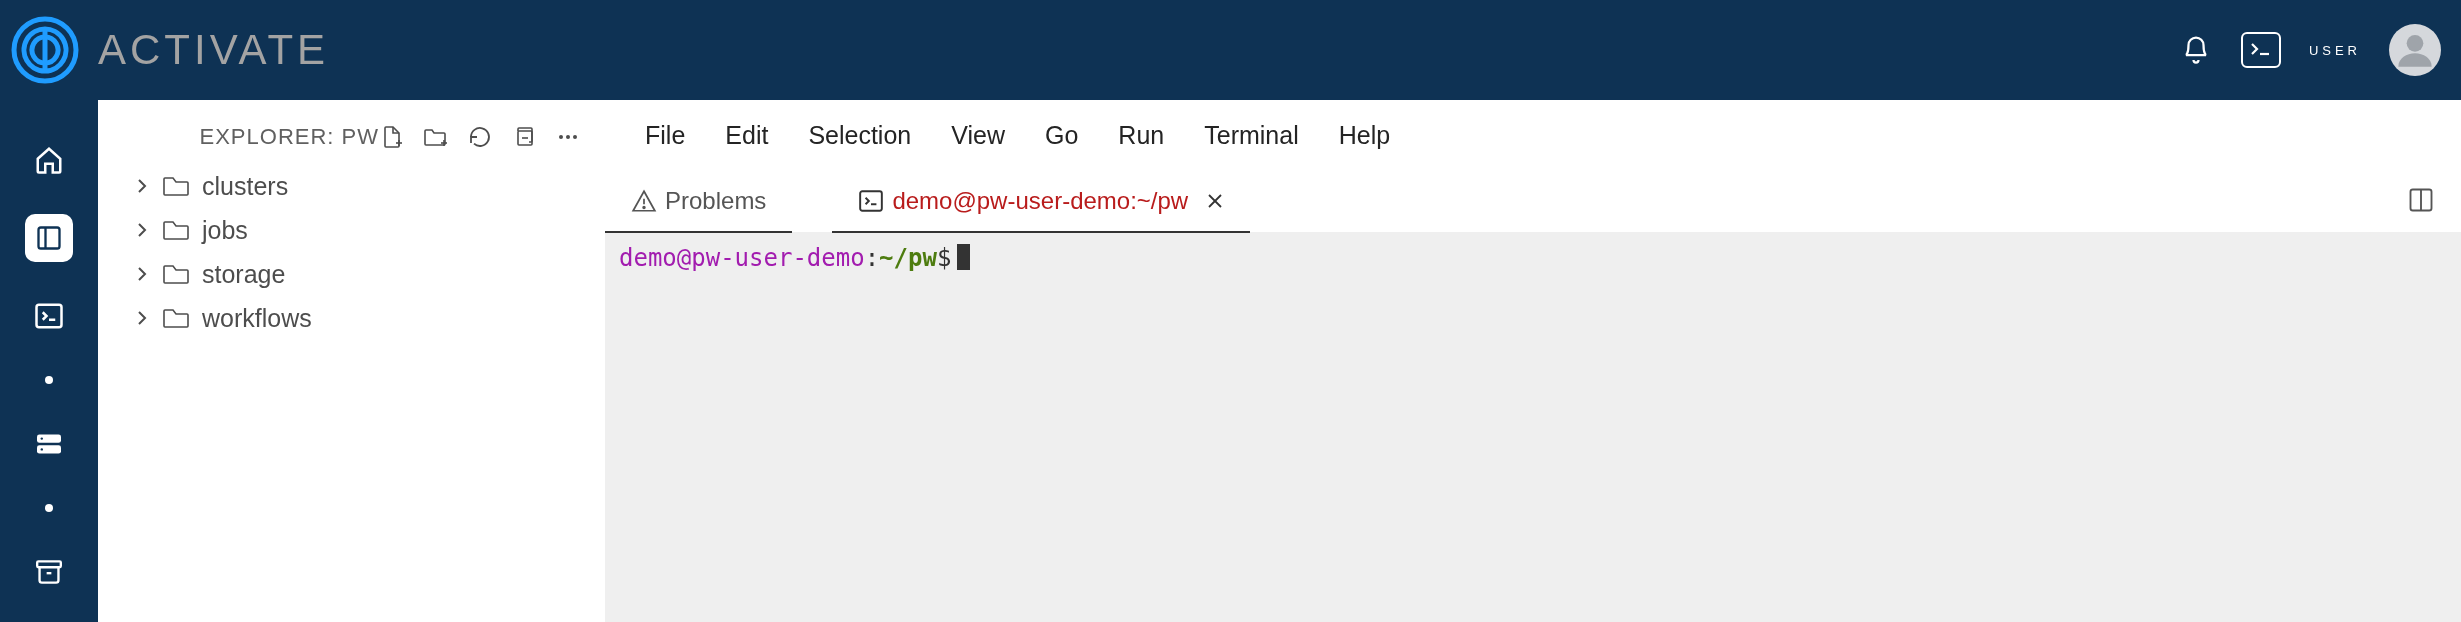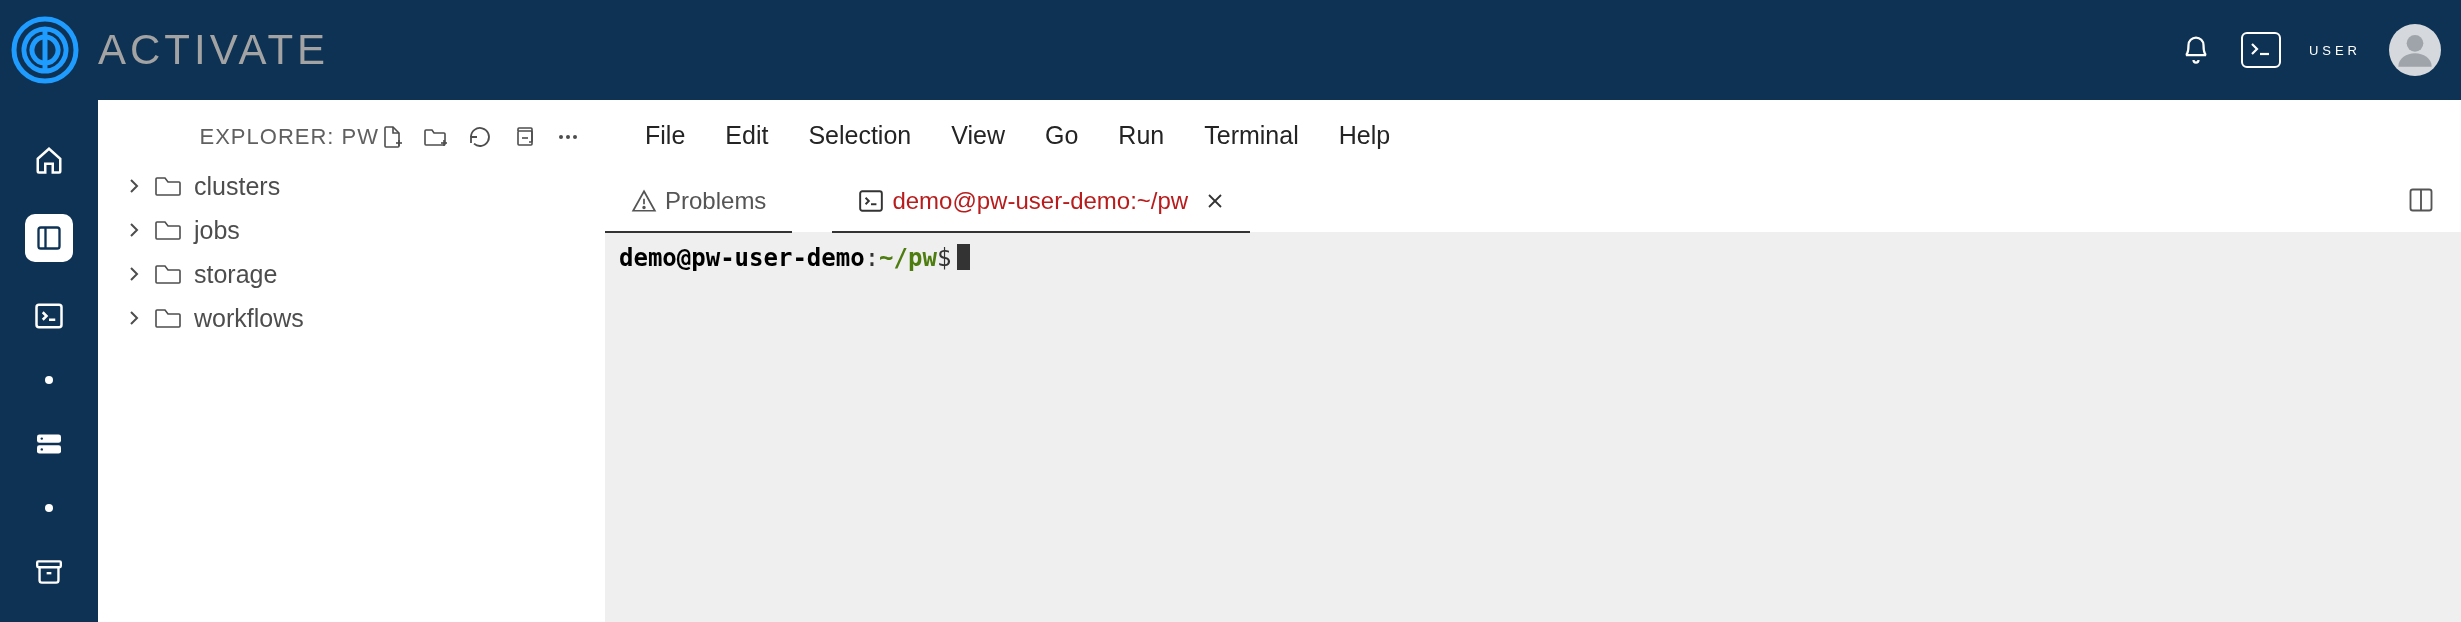--- a/index.html
+++ b/index.html
@@ -132,20 +132,21 @@
     .explorer-action {
       width: 26px;
       height: 26px;
       display: flex;
       align-items: center;
       justify-content: center;
       color: #4d4d4d;
     }
     .tree {
       padding: 0 0 0 28px;
+      margin-left: 8px;
     }
     .tree-item {
       display: flex;
       align-items: center;
       gap: 12px;
       height: 44px;
       color: #4d4d4d;
       font-size: 25px;
     }
     .tree-chevron { width: 16px; display:flex; justify-content:center; }
@@ -215,21 +216,21 @@
 
     .terminal-content {
       flex: 1;
       background: #efefef;
       font-family: "SF Mono", Menlo, Consolas, monospace;
       font-size: 24px;
       padding: 10px 14px;
       color: #333;
       line-height: 1.4;
     }
-    .term-userhost { color: #000000; font-weight: 700; text-align: right; }
+    .term-userhost { color: #a21caf; font-weight: 400; text-align: right; }
     .term-colon { color: #333; }
     .term-path { color: #4d7c0f; font-weight: 600; margin-top: 18px; }
     .term-dollar { color: #333; }
     .cursor {
       display: inline-block;
       width: 13px;
       height: 26px;
       background: #333;
       vertical-align: -4px;
       margin-left: 6px;

